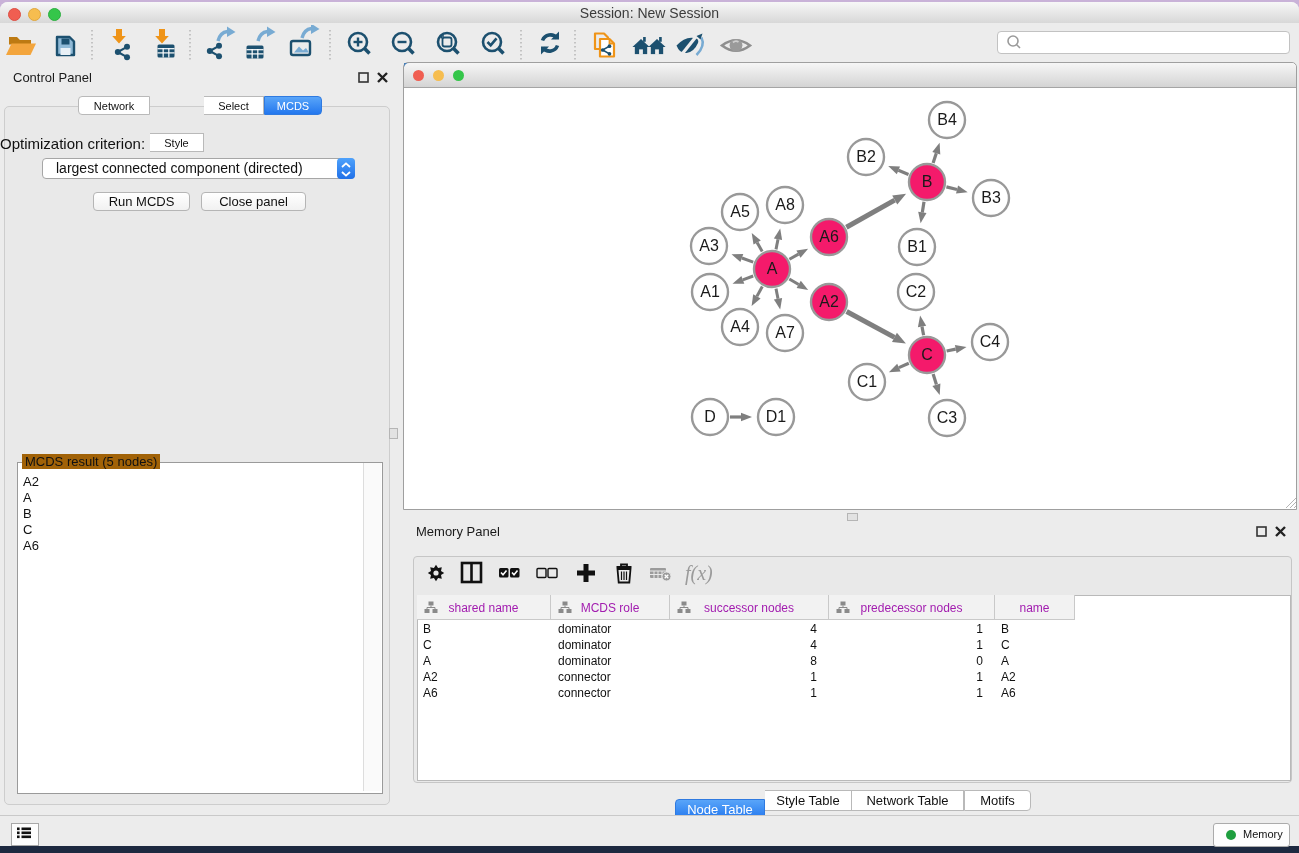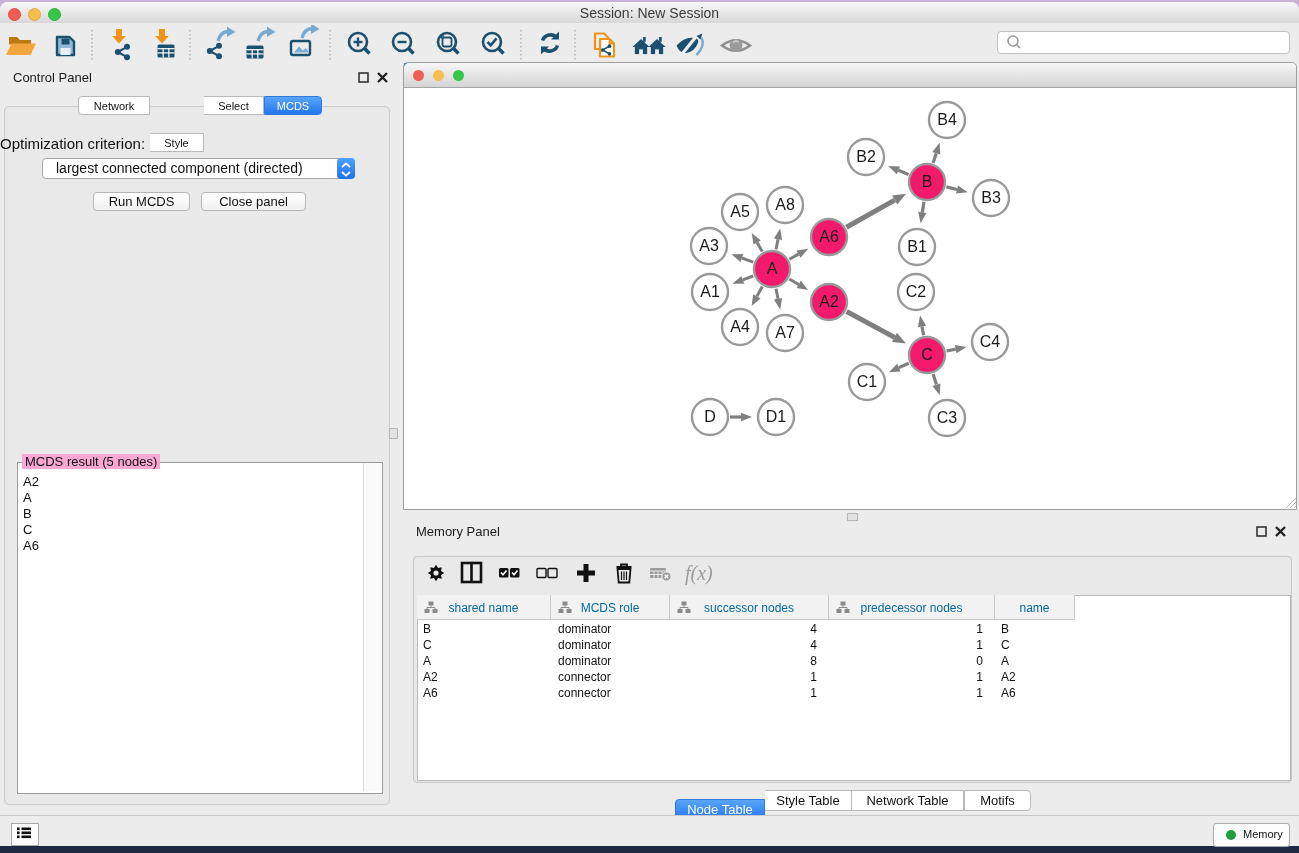--- a/index.html
+++ b/index.html
@@ -15,33 +15,33 @@
   
   #cp-title{position:absolute;left:13px;top:70px;font-size:13px;color:#1a1a1a;}
   #cp-box{position:absolute;left:4px;top:106px;width:384px;height:697px;background:#e9e9e9;border:1px solid #cdcdcd;border-radius:5px;}
   .tab{position:absolute;top:96px;height:19px;background:#fff;border:1px solid #b9b9b9;box-sizing:border-box;font-size:11px;color:#111;text-align:center;line-height:18px;}
   .tabsel{background:linear-gradient(#59a5f9,#2377ee);color:#fff;border:1px solid #2f7ae0;}
   #opt-label{position:absolute;left:0px;top:135px;width:392px;text-align:left;font-size:15px;color:#111;}
   #dropdown{position:absolute;left:42px;top:158px;width:313px;height:21px;background:#fff;border:1px solid #a6a6a6;border-radius:4px;box-sizing:border-box;font-size:14px;color:#111;line-height:19px;padding-left:13px;}
   #stepper{position:absolute;left:337px;top:158px;width:18px;height:21px;background:linear-gradient(#4ea2fc,#2070e8);border-radius:4px;}
   .btn{position:absolute;top:192px;height:19px;background:linear-gradient(#ffffff,#f1f1f1);border:1px solid #b5b5b5;box-sizing:border-box;border-radius:4px;font-size:13px;color:#111;text-align:center;line-height:17px;}
   #mcds-box{position:absolute;left:17px;top:462px;width:364px;height:330px;background:#fff;border:1px solid #9a9a9a;}
-  #mcds-legend{position:absolute;left:22px;top:454px;font-size:13px;color:#111;background:#f9a8d4;padding:0 3px;}
+  #mcds-legend{position:absolute;left:22px;top:454px;font-size:13px;color:#111;background:#a16207;padding:0 3px;}
   #mcds-scroll{position:absolute;left:345px;top:0px;width:17px;height:328px;background:#fafafa;border-left:1px solid #ddd;}
   .mcds-item{position:absolute;left:5px;font-size:13px;color:#111;}
   
   #nw{position:absolute;left:403px;top:62px;width:894px;height:448px;background:#fff;border:1px solid #9f9f9f;border-radius:5px 5px 0 0;box-sizing:border-box;}
   #nw-titlebar{position:absolute;left:0;top:0;width:100%;height:24px;background:linear-gradient(#f6f6f6,#d4d4d4);border-bottom:1px solid #a5a5a5;border-radius:5px 5px 0 0;}
   .nwlight{position:absolute;top:6.5px;width:11px;height:11px;border-radius:50%;}
   #nw-title{position:absolute;top:5px;left:0;width:100%;text-align:center;font-size:13px;color:#2c2c2c;}
   
   #tp-title{position:absolute;left:416px;top:524px;font-size:13px;color:#1a1a1a;}
   #tp-box{position:absolute;left:413px;top:556px;width:879px;height:227px;background:#e9e9e9;border:1px solid #c6c6c6;border-radius:4px;box-sizing:border-box;}
   #tbl{position:absolute;left:417px;top:595px;width:872px;height:184px;background:#fff;border:1px solid #b9b9b9;}
-  .th{position:absolute;top:0;height:25px;background:#f2f2f2;border-right:1px solid #c9c9c9;border-bottom:1px solid #c9c9c9;box-sizing:border-box;font-size:12px;color:#0369a1;}
+  .th{position:absolute;top:0;height:25px;background:#f2f2f2;border-right:1px solid #c9c9c9;border-bottom:1px solid #c9c9c9;box-sizing:border-box;font-size:12px;color:#a21caf;}
   .thlabel{position:absolute;top:6px;width:100%;text-align:center;}
   .td{position:absolute;font-size:12px;color:#111;height:16px;line-height:16px;}
   
   .btab{position:absolute;top:790px;height:21px;background:#fff;border:1px solid #b9b9b9;box-sizing:border-box;font-size:13px;color:#111;text-align:center;line-height:19px;}
   .btab.tabsel{background:linear-gradient(#59a5f9,#2377ee);color:#fff;border:1px solid #2f7ae0;}
   
   #statusbar{position:absolute;left:0;top:815px;width:1299px;height:30px;background:#ececec;border-top:1px solid #c9c9c9;}
   #listbtn{position:absolute;left:11px;top:7px;width:26px;height:21px;background:#fdfdfd;border:1px solid #a8a8a8;}
   #membtn{position:absolute;left:1213px;top:7px;width:75px;height:22px;background:#fdfdfd;border:1px solid #ababab;border-radius:3px;}
   #desktop{position:absolute;left:0;top:845px;width:1299px;height:8px;background:#1d2940;}

